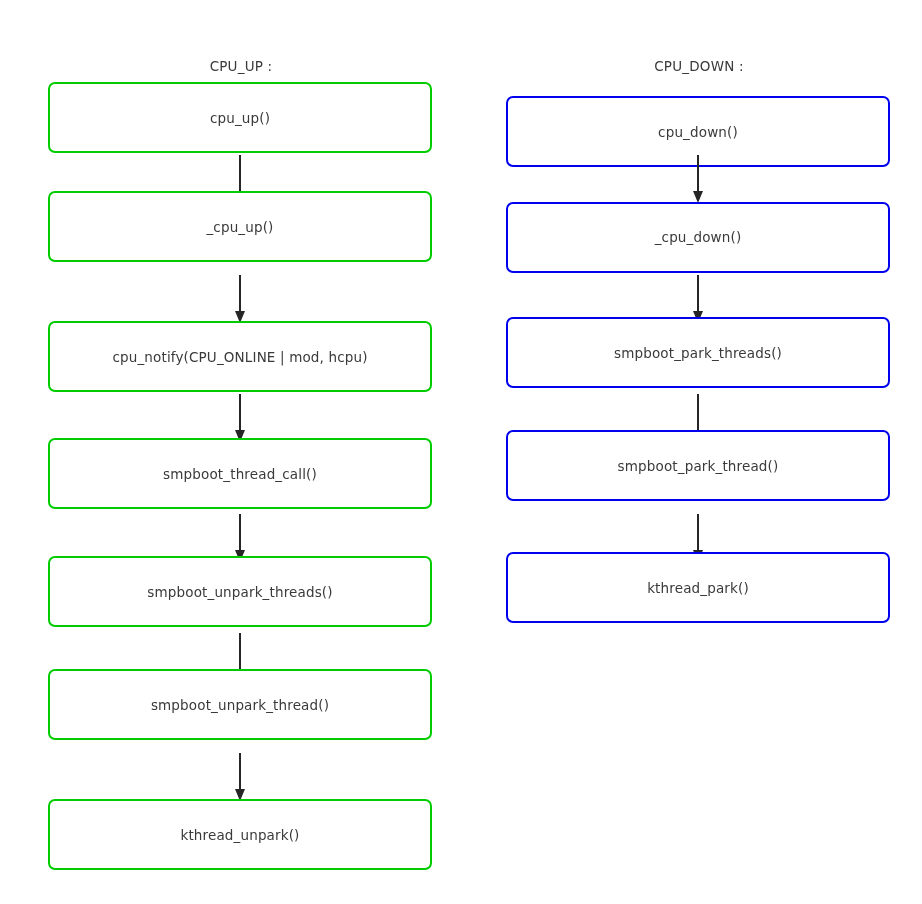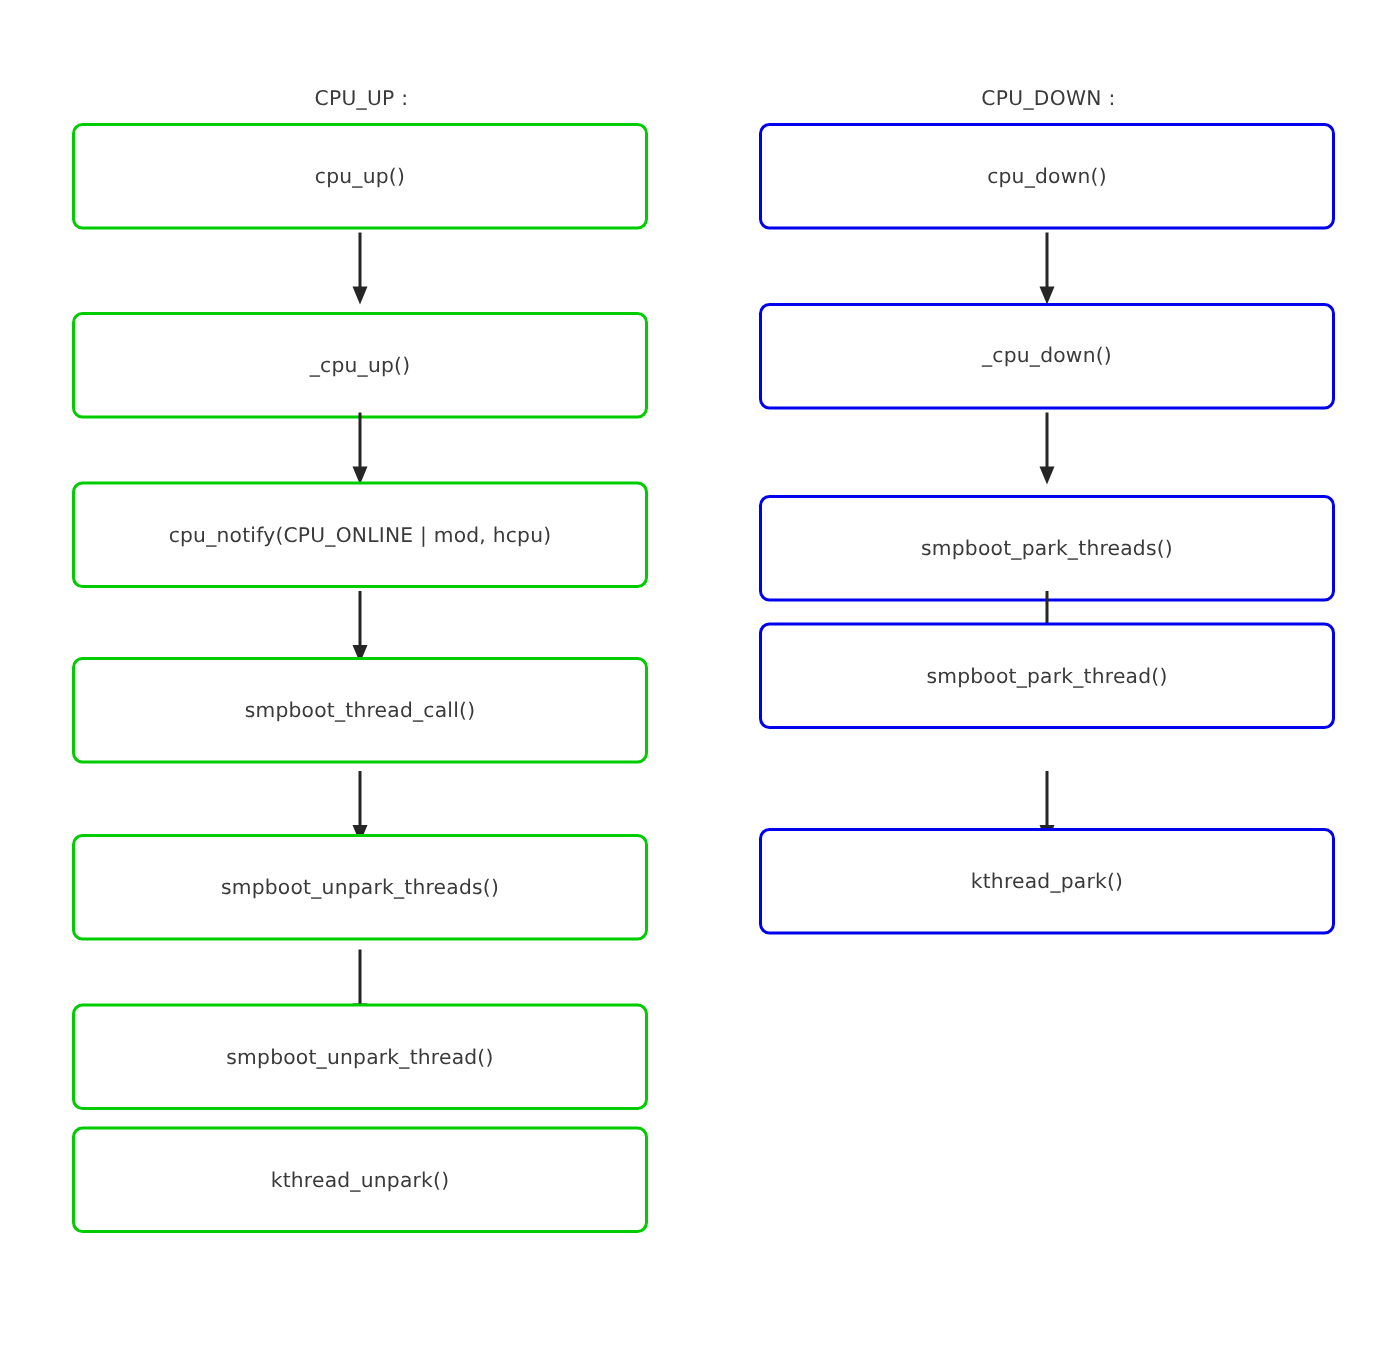--- a/index.html
+++ b/index.html
@@ -97,21 +97,21 @@
     <div class="col-title">CPU_UP :</div>
 
     <div class="node" style="top:82px">
       <span class="node-label">cpu_up()</span>
     </div>
     <div class="connector" style="top:155px">
       <div class="shaft"></div>
       <div class="head"></div>
     </div>
 
-    <div class="node" style="top:208px">
+    <div class="node" style="top:191px">
       <span class="node-label">_cpu_up()</span>
     </div>
     <div class="connector" style="top:274.5px">
       <div class="shaft"></div>
       <div class="head"></div>
     </div>
 
     <div class="node" style="top:321px">
       <span class="node-label">cpu_notify(CPU_ONLINE | mod, hcpu)</span>
     </div>
@@ -137,53 +137,53 @@
     </div>
 
     <div class="node" style="top:669px">
       <span class="node-label">smpboot_unpark_thread()</span>
     </div>
     <div class="connector" style="top:752.5px">
       <div class="shaft"></div>
       <div class="head"></div>
     </div>
 
-    <div class="node" style="top:751px">
+    <div class="node" style="top:799px">
       <span class="node-label">kthread_unpark()</span>
     </div>
   </div>
 
   <div class="column down">
     <div class="col-title">CPU_DOWN :</div>
 
-    <div class="node" style="top:82px">
+    <div class="node" style="top:96px">
       <span class="node-label">cpu_down()</span>
     </div>
     <div class="connector" style="top:155px">
       <div class="shaft"></div>
       <div class="head"></div>
     </div>
 
     <div class="node" style="top:201.5px">
       <span class="node-label">_cpu_down()</span>
     </div>
     <div class="connector" style="top:274.5px">
       <div class="shaft"></div>
       <div class="head"></div>
     </div>
 
-    <div class="node" style="top:330px">
+    <div class="node" style="top:317px">
       <span class="node-label">smpboot_park_threads()</span>
     </div>
     <div class="connector" style="top:394px">
       <div class="shaft"></div>
       <div class="head"></div>
     </div>
 
-    <div class="node" style="top:415px">
+    <div class="node" style="top:430px">
       <span class="node-label">smpboot_park_thread()</span>
     </div>
     <div class="connector" style="top:513.5px">
       <div class="shaft"></div>
       <div class="head"></div>
     </div>
 
     <div class="node" style="top:552px">
       <span class="node-label">kthread_park()</span>
     </div>

